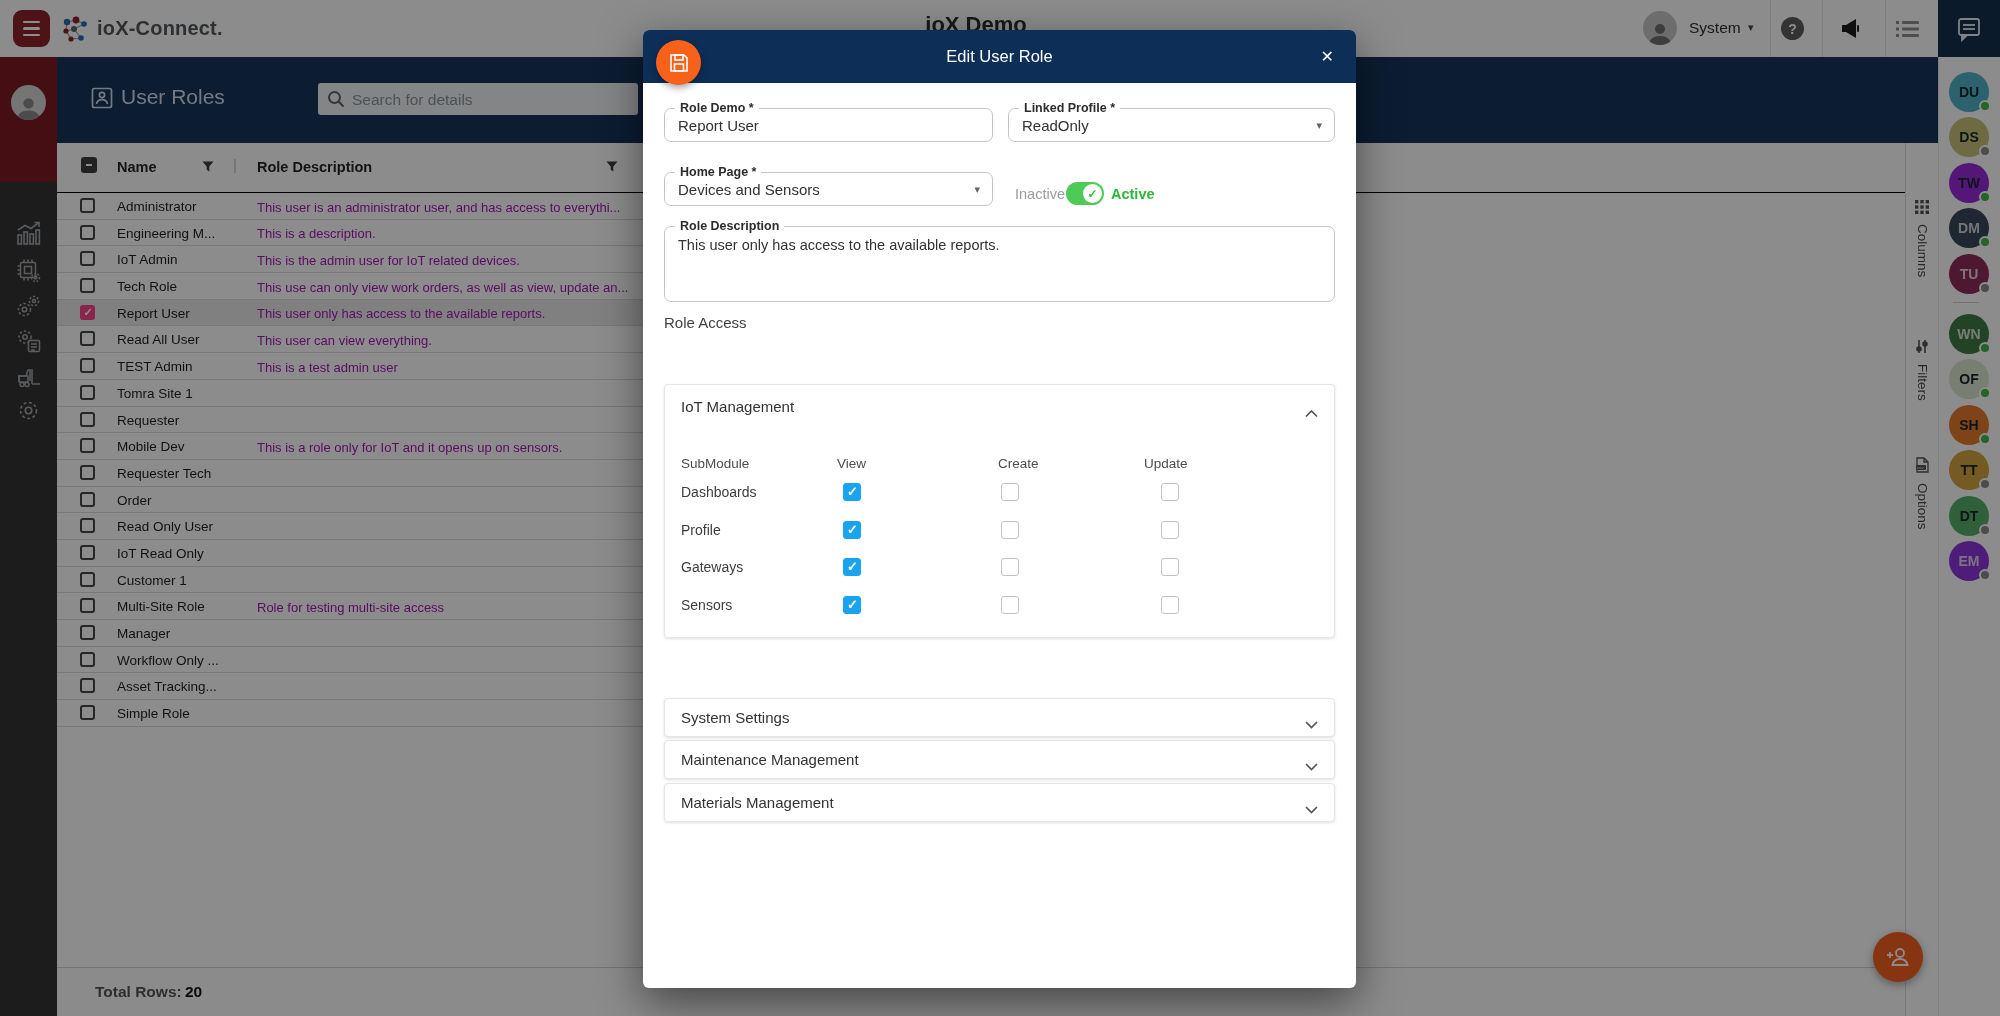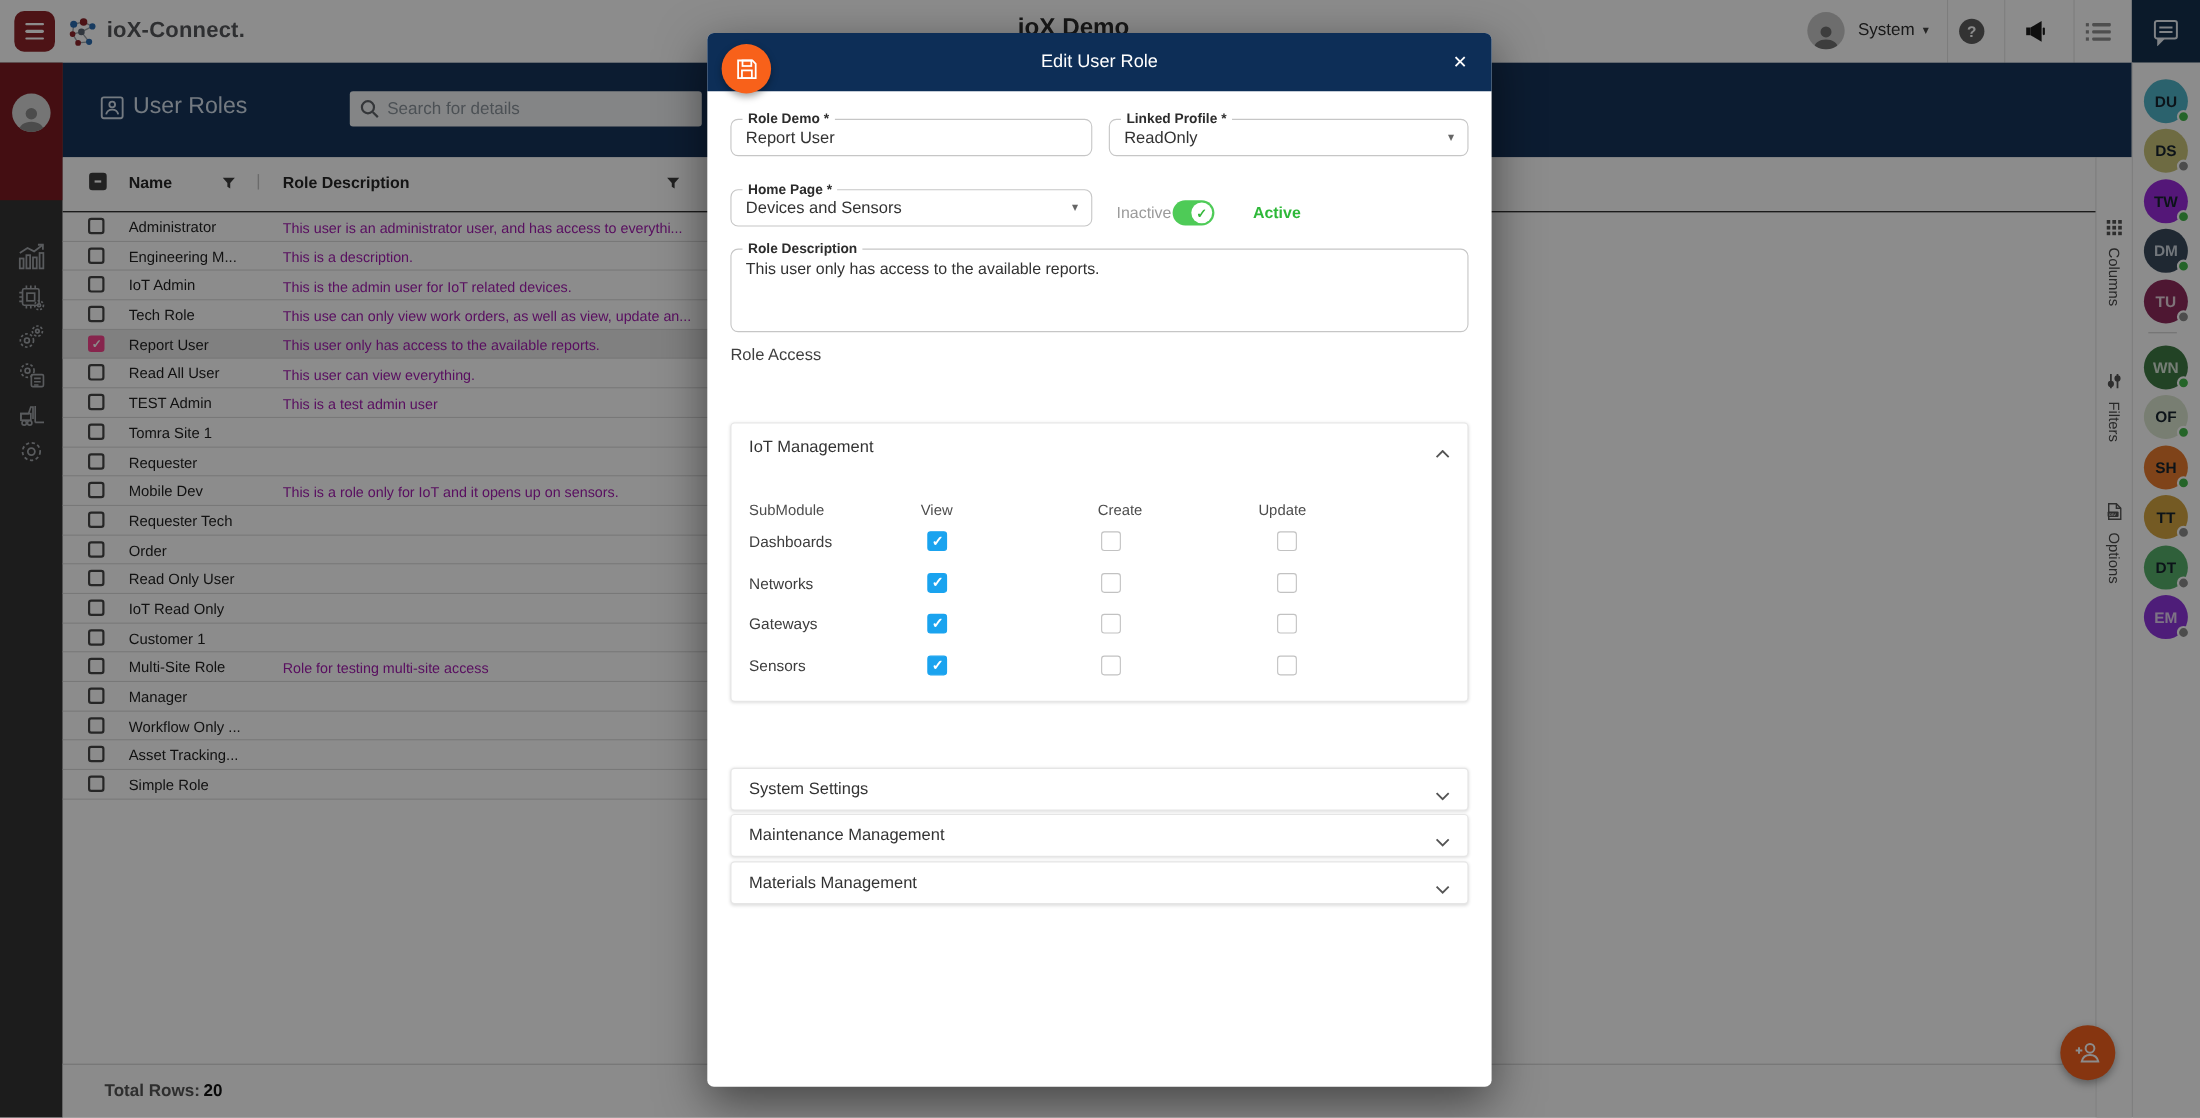--- a/index.html
+++ b/index.html
@@ -95,21 +95,21 @@
   .field-value{position:absolute;left:13px;top:0;line-height:33px;font-size:15px;color:#323232;white-space:nowrap;}
   .field-caret{position:absolute;right:12px;top:0;line-height:33px;font-size:11px;color:#666;cursor:pointer;}
   #f-rolename{left:21px;top:78px;width:329px;height:34px;}
   #f-profile{left:365px;top:78px;width:327px;height:34px;cursor:pointer;}
   #f-homepage{left:21px;top:142px;width:329px;height:34px;cursor:pointer;}
   .status-inactive{position:absolute;left:372px;top:156px;font-size:14.5px;color:#9b9b9b;}
   .toggle{position:absolute;left:423px;top:152px;width:38px;height:23px;border-radius:12px;background:#4ecb57;cursor:pointer;}
   .toggle-knob{position:absolute;right:2px;top:2px;width:19px;height:19px;border-radius:50%;background:#fff;
                display:flex;align-items:center;justify-content:center;}
   .toggle-knob::after{content:"\2713";color:#35b83b;font-size:12px;font-weight:700;}
-  .status-active{position:absolute;left:468px;top:156px;font-size:14.5px;font-weight:700;color:#2eb839;margin-left:28px;}
+  .status-active{position:absolute;left:468px;top:156px;font-size:14.5px;font-weight:700;color:#2eb839;}
   #f-desc{left:21px;top:196px;width:671px;height:76px;}
   #f-desc .field-value{top:10px;line-height:normal;font-size:14.5px;}
   .role-access-label{position:absolute;left:21px;top:284px;font-size:15px;color:#3f3f3f;}
   .acc{position:absolute;left:21px;width:671px;height:39px;background:#fff;border:1px solid #e5e5e5;border-radius:4px;
        box-shadow:0 1px 3px rgba(0,0,0,.13);box-sizing:border-box;cursor:pointer;}
   .acc-label{position:absolute;left:16px;top:0;line-height:38px;font-size:15px;color:#333;}
   .acc-chev{position:absolute;right:16px;top:16px;color:#555;}
   #acc-analytics{top:303px;}
   #acc-iot{top:354px;height:254px;cursor:default;}
   #acc-iot .acc-label{line-height:44px;}
@@ -568,21 +568,21 @@
       <span class="iot-th" style="left:16px;">SubModule</span>
       <span class="iot-th" style="left:172px;">View</span>
       <span class="iot-th" style="left:333px;">Create</span>
       <span class="iot-th" style="left:479px;">Update</span>
 
       <span class="iot-name" style="left:16px;top:99px;">Dashboards</span>
       <span class="iot-cb checked" style="left:178px;top:98px;"></span>
       <span class="iot-cb" style="left:336px;top:98px;"></span>
       <span class="iot-cb" style="left:496px;top:98px;"></span>
 
-      <span class="iot-name" style="left:16px;top:137px;">Networks</span>
+      <span class="iot-name" style="left:16px;top:137px;">Profile</span>
       <span class="iot-cb checked" style="left:178px;top:136px;"></span>
       <span class="iot-cb" style="left:336px;top:136px;"></span>
       <span class="iot-cb" style="left:496px;top:136px;"></span>
 
       <span class="iot-name" style="left:16px;top:174px;">Gateways</span>
       <span class="iot-cb checked" style="left:178px;top:173px;"></span>
       <span class="iot-cb" style="left:336px;top:173px;"></span>
       <span class="iot-cb" style="left:496px;top:173px;"></span>
 
       <span class="iot-name" style="left:16px;top:212px;">Sensors</span>

